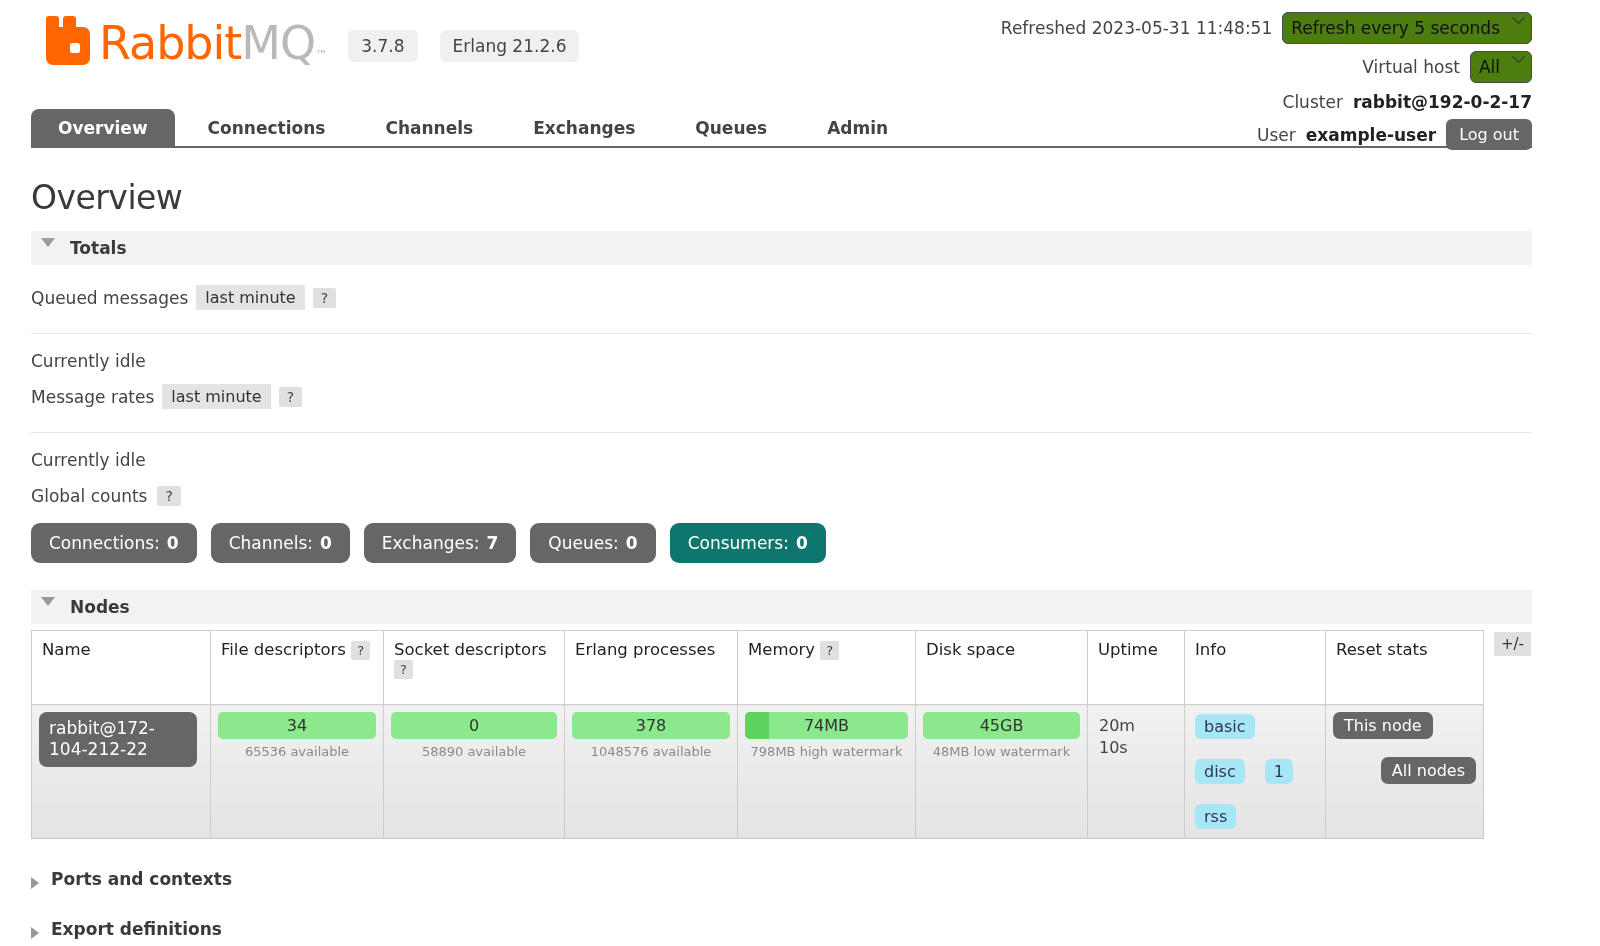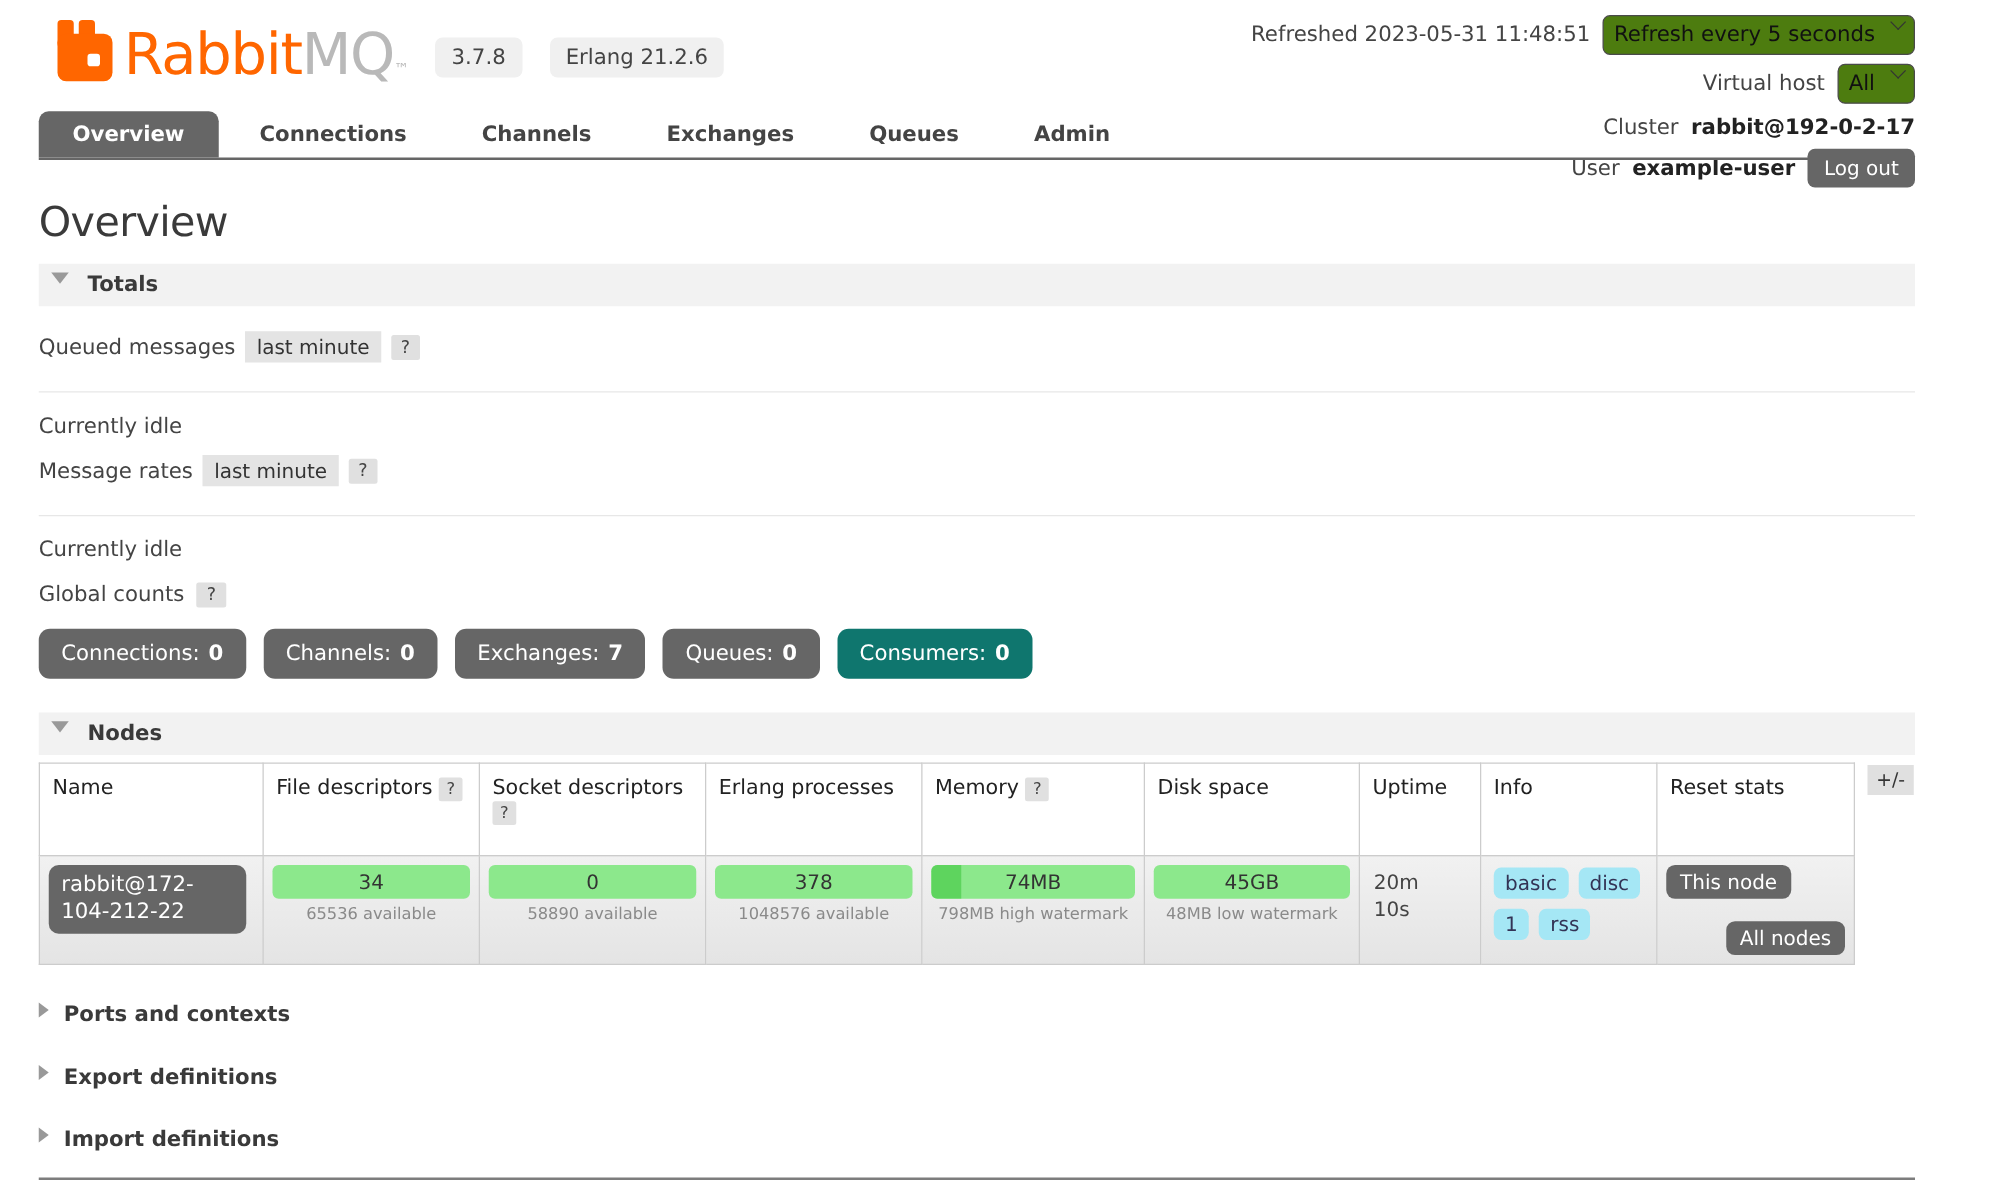--- a/index.html
+++ b/index.html
@@ -1,21 +1,21 @@
 <!DOCTYPE html>
 <html><head>
 <meta charset="utf-8">
 <style>
   * { box-sizing: border-box; margin: 0; padding: 0; }
   html,body { width:1600px; height:946px; background:#fff; overflow:hidden;
     font-family:"DejaVu Sans","Liberation Sans",sans-serif; color:#444; }
   .page { padding:0 68px 0 31px; }
 
   
-  .header { position:relative; height:128px; }
+  .header { position:relative; height:148px; }
   .logo-row { position:absolute; left:14px; top:16px; display:flex; align-items:flex-end; gap:22px; }
   .logo { display:flex; align-items:flex-end; gap:8px; }
   .brand { font-size:46px; letter-spacing:-1px; line-height:0.95; }
   .brand .p1 { color:#f60; }
   .brand .p2 { color:#b9b9b9; }
   .brand .tm { font-size:12px; color:#b9b9b9; }
   .ver-badges { display:flex; gap:22px; margin-bottom:4px; }
   .ver-badge { background:#f0f0f0; border-radius:6px; padding:6px 13px; font-size:17px; color:#444; }
 
   .header-right { position:absolute; right:0; top:12px; display:flex; flex-direction:column; align-items:flex-end; gap:7px; font-size:17px; }
@@ -65,28 +65,28 @@
   .c-mem{width:178px}.c-dk{width:172px}.c-up{width:97px}.c-info{width:141px}.c-rst{width:158px}
 
   .node-badge { display:inline-block; background:#666; color:#fff; border-radius:8px; padding:6px 10px;
     font-size:17px; line-height:1.25; max-width:158px; overflow-wrap:break-word; cursor:pointer; }
   .meter { position:relative; background:#8ce88c; border-radius:5px; height:27px; display:flex;
     align-items:center; justify-content:center; font-size:16px; color:#333; overflow:hidden; }
   .meter .fill { position:absolute; left:0; top:0; bottom:0; background:#5ed45e; }
   .meter .mv { position:relative; }
   .meter-sub { text-align:center; color:#8a8a8a; font-size:13px; margin-top:5px; }
   .uptime { width:50px; padding:3px 4px; line-height:1.35; }
-  .tags { display:flex; flex-wrap:wrap; gap:8px; padding:2px 3px; }
+  .tags { display:flex; flex-wrap:wrap; gap:20px; padding:2px 3px; }
   .tag { background:#a5e7f5; color:#335; border-radius:6px; padding:3px 9px; font-size:16px; }
   .rst-cell { display:flex; flex-direction:column; gap:18px; }
   .rst-cell .btn-dark { align-self:flex-start; border-radius:7px; padding:4px 11px; }
   .rst-cell .btn-all { align-self:flex-end; }
   .pm-badge { background:#e0e0e0; padding:3px 7px; font-size:15px; color:#333; cursor:pointer; margin-top:2px; }
 
-  .collapsed { display:flex; align-items:flex-start; gap:12px; font-weight:bold; font-size:17px;
+  .collapsed { display:flex; align-items:flex-end; gap:12px; font-weight:bold; font-size:17px;
     color:#3a3a3a; margin-top:30px; cursor:pointer; }
   .collapsed:first-of-type { margin-top:36px; }
 
   .footer { margin-top:20px; border-top:2px solid #7d7d7d; padding:15px 0 0 14px; }
   .footer a { font-weight:bold; font-size:16.5px; color:#444; text-decoration:none; margin-right:33px; cursor:pointer; }
 </style>
 </head>
 <body>
 
 <div class="page">

